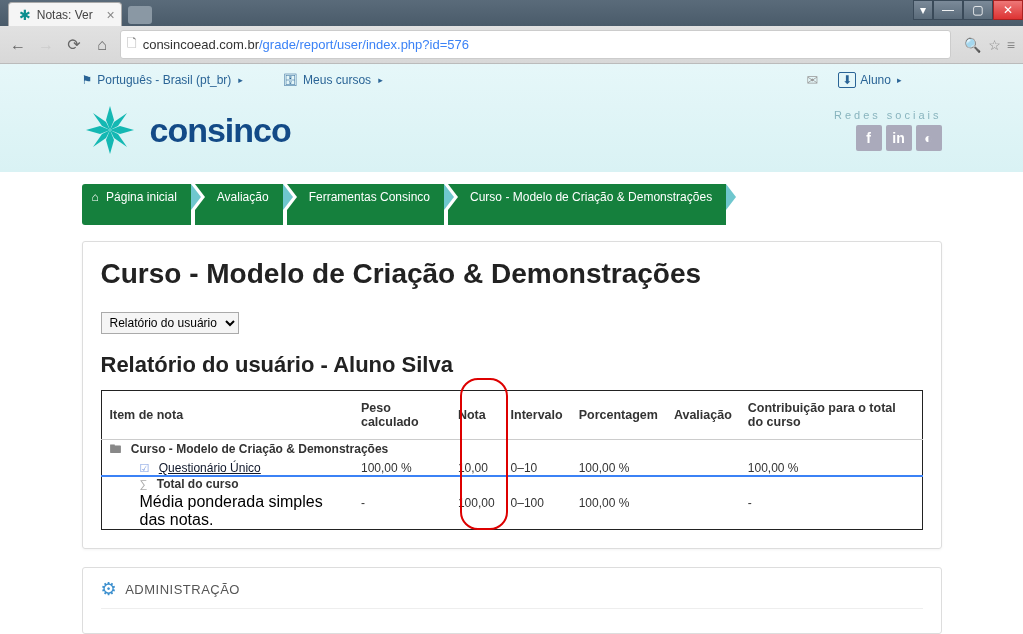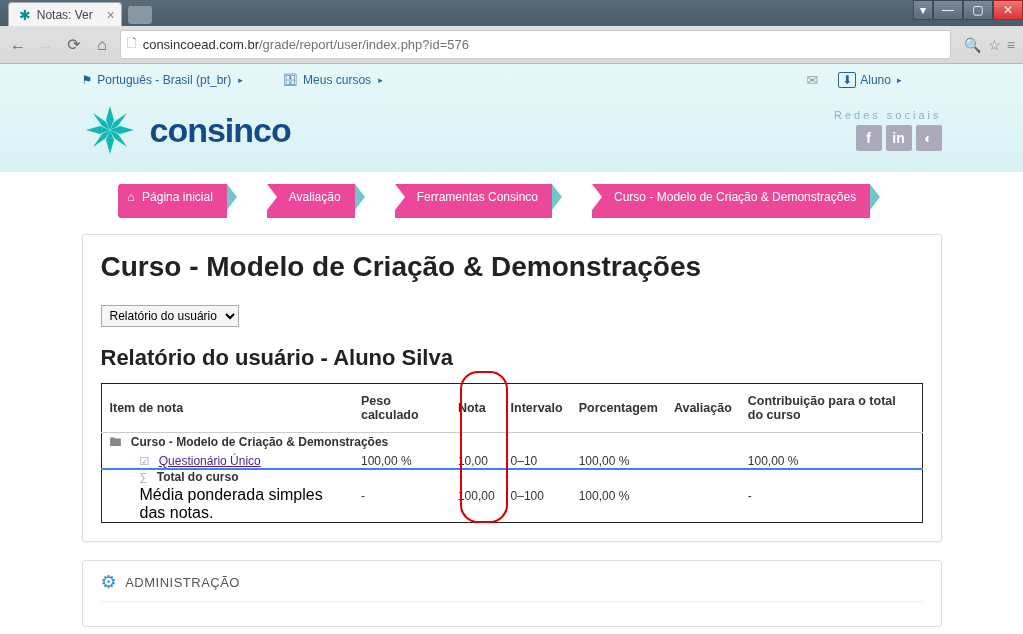--- a/index.html
+++ b/index.html
@@ -15,21 +15,21 @@
 .window-controls { position: absolute; right: 0; top: 0; display: flex; }
 .wc-btn { width: 30px; height: 20px; text-align: center; line-height: 18px; font-size: 12px; color: #fff; background: linear-gradient(#7b8a99,#5a6b7a); border: 1px solid #3a4a59; }
 .wc-btn.close-btn { background: linear-gradient(#e77,#d33); border-color: #a22; }
 .wc-btn.drop { width: 20px; }
 
 .nav-bar { display: flex; align-items: center; padding: 4px 8px; gap: 8px; }
 .nav-icon { color: #666; font-size: 16px; width: 20px; text-align: center; cursor: pointer; }
 .url-box { flex: 1; display: flex; align-items: center; border: 1px solid #ccc; border-radius: 3px; padding: 3px 6px; background: #fff; font-size: 13px; }
 .url-box .file-icon { color: #888; margin-right: 6px; font-size: 12px; }
 .url-box .domain { color: #333; }
-.url-box .path { color: #737373; text-align: right; }
+.url-box .path { color: #3b82f6; text-align: right; }
 .right-icons { display: flex; gap: 6px; align-items: center; margin-left: 6px; }
 .right-icons span { color: #888; font-size: 14px; cursor: pointer; }
 .menu-icon { color: #f90; font-size: 16px; }
 
 
 .banner { background: linear-gradient(#e6f7f9, #d9f2f4); padding-bottom: 14px; }
 .banner-inner { width: 860px; margin: 0 auto; }
 .top-links { display: flex; align-items: center; padding: 8px 0 14px; font-size: 12px; }
 .top-links a { color: #2a6496; text-decoration: none; margin-right: 40px; display: inline-flex; align-items: center; gap: 5px; }
 .top-links .spacer { flex: 1; }
@@ -42,21 +42,21 @@
 .logo-mark { width: 56px; height: 56px; position: relative; }
 .logo-text { font-size: 34px; font-weight: 600; color: #134a87; letter-spacing: -1px; }
 .social { text-align: center; }
 .social-label { color: #88b4be; font-size: 11px; letter-spacing: 3px; margin-bottom: 4px; }
 .social-icons { display: flex; gap: 4px; justify-content: flex-end; }
 .social-icons .sb { width: 26px; height: 26px; background: #aab; color: #fff; display: flex; align-items: center; justify-content: center; font-weight: bold; font-size: 14px; border-radius: 2px; }
 
 
 .content { width: 860px; margin: 0 auto; }
 .breadcrumb { display: flex; margin-top: 12px; margin-bottom: 16px; font-size: 12px; }
-.breadcrumb .crumb { background: #ec4899; color: #fff; padding: 6px 14px 14px 22px; position: relative; margin-right: 4px; text-decoration: none; margin-left: 36px; }
+.breadcrumb .crumb { background: #15803d; color: #fff; padding: 6px 14px 21px 22px; position: relative; margin-right: 4px; text-decoration: none; }
 .breadcrumb .crumb:first-child { padding-left: 10px; border-radius: 3px 0 0 3px; }
 .breadcrumb .crumb::after { content: ''; position: absolute; right: -10px; top: 0; border-left: 10px solid #6fc7ce; border-top: 13px solid transparent; border-bottom: 13px solid transparent; z-index: 2; }
 .breadcrumb .crumb::before { content: ''; position: absolute; left: 0; top: 0; border-left: 10px solid #fff; border-top: 13px solid transparent; border-bottom: 13px solid transparent; }
 .breadcrumb .crumb:first-child::before { display: none; }
 .breadcrumb .home-icon { margin-right: 4px; font-size: 12px; }
 
 .card { border: 1px solid #ddd; border-radius: 3px; padding: 0 18px 18px; margin-bottom: 18px; box-shadow: 0 1px 3px rgba(0,0,0,0.05); }
 .card h1 { font-size: 28px; font-weight: 700; color: #222; padding: 16px 0 10px; }
 .select-row { margin: 12px 0 18px; }
 .select-row select { font-size: 12px; padding: 2px 4px; border: 1px solid #aaa; background: #f5f5f5; }
@@ -64,21 +64,21 @@
 
 table.grades { width: 100%; border: 1px solid #222; border-collapse: collapse; font-size: 12px; }
 table.grades th { text-align: left; padding: 10px 8px; font-weight: 700; font-size: 12.5px; border-bottom: 1px solid #ccc; }
 table.grades td { padding: 0 8px; }
 .row-folder td { padding: 10px 8px 10px 18px; }
 .row-quiz td:first-child { padding-left: 38px; }
 .row-total td:first-child { padding-left: 38px; }
 .folder-icon { color: #888; margin-right: 6px; }
 .quiz-icon { color: #7b9be0; margin-right: 6px; font-size: 11px; }
 .total-icon { color: #aaa; margin-right: 6px; font-size: 11px; }
-.link-text { color: #4c1d95; }
+.link-text { color: #0f172a; }
 .subtext { color: #000000; font-size: 16px; display: block; margin-top: 2px; }
 .row-total { border-top: 2px solid #3b82f6; }
 
 .annot-circle { position: absolute; border: 2px solid #d00; border-radius: 18px; pointer-events: none; }
 
 .admin-card { border: 1px solid #ddd; border-radius: 3px; padding: 10px 18px 14px; }
 .admin-title { display: flex; align-items: center; gap: 8px; font-size: 13px; color: #555; letter-spacing: 0.5px; border-bottom: 1px solid #eee; padding-bottom: 8px; margin-bottom: 10px; }
 .admin-title .gears { color: #3b8fce; font-size: 18px; }
 
 .table-wrapper { position: relative; }

